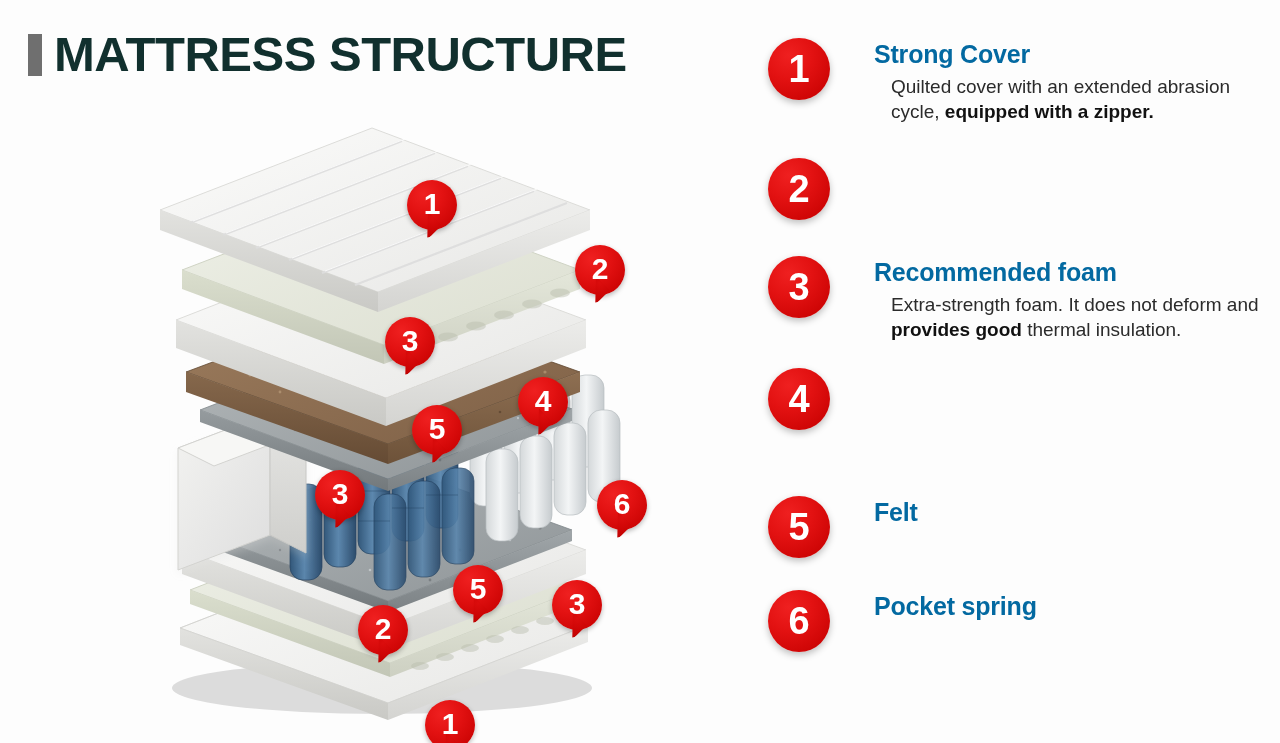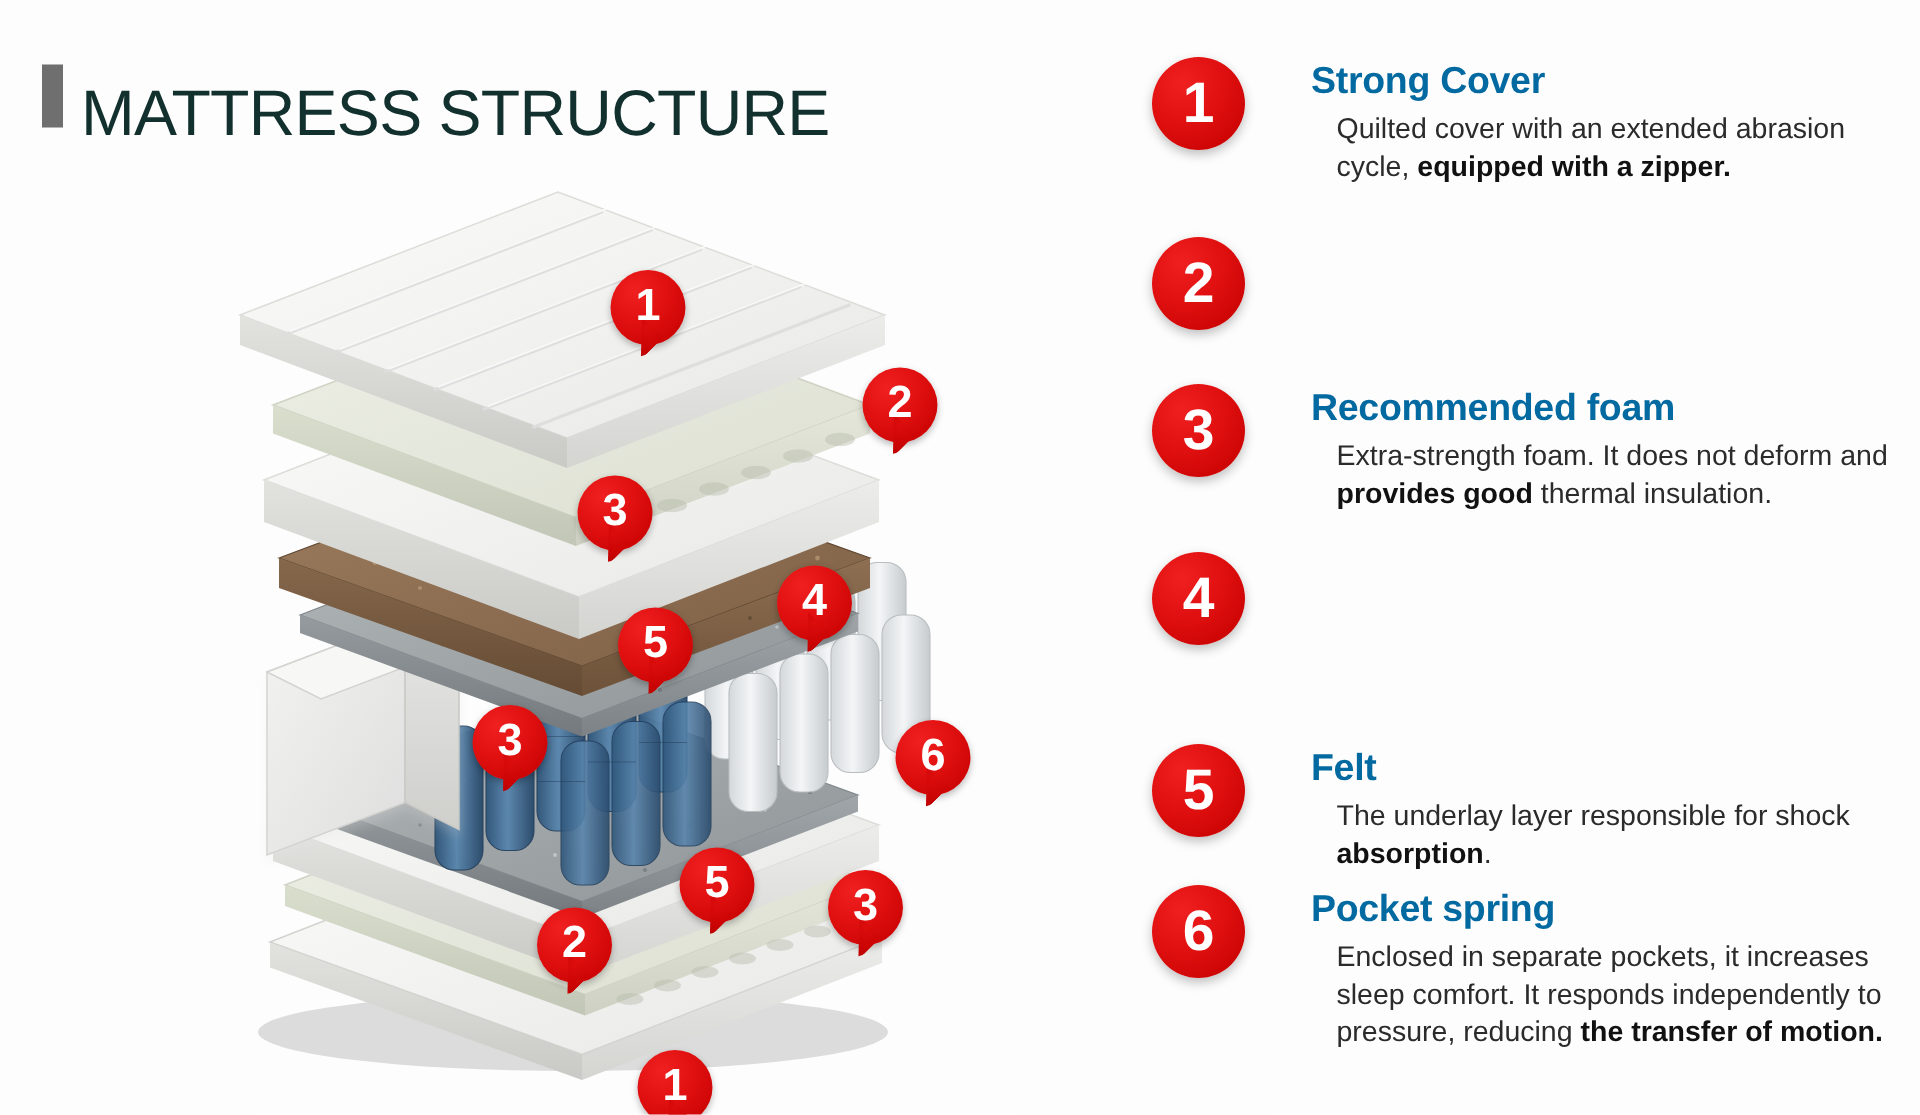--- a/index.html
+++ b/index.html
@@ -26,27 +26,26 @@
     display: flex;
     align-items: center;
     gap: 12px;
   }
   .title-bar {
     width: 14px; height: 42px;
     background: #6f6f6f;
     flex: 0 0 auto;
   }
   .title-text {
-    font-size: 43px;
-    font-weight: 400;
+    font-size: 49px;
+    font-weight: 700;
     letter-spacing: -0.5px;
     color: #11302e;
     line-height: 1;
     white-space: nowrap;
-    margin-top: 25px;
   }
 
   
   .illo {
     position: absolute;
     left: 120px; top: 80px;
     width: 520px; height: 640px;
   }
 
   
@@ -499,30 +498,28 @@
     </div>
 
     <div class="item i5">
       <div class="item-pin-wrap">
         <div class="item-pin">
             <span>5</span>
           </div>
       </div>
       <div class="item-body">
         <div class="item-title">Felt</div>
-        <div class="item-desc">The underlay layer responsible for shock <b>absorption</b>.</div>
       </div>
     </div>
 
     <div class="item i6">
       <div class="item-pin-wrap">
         <div class="item-pin">
             <span>6</span>
           </div>
       </div>
       <div class="item-body">
         <div class="item-title">Pocket spring</div>
-        <div class="item-desc">Enclosed in separate pockets, it increases sleep comfort. It responds independently to pressure, reducing <b>the transfer of motion.</b></div>
       </div>
     </div>
 
   </div>
 </div>
 
 </body></html>

